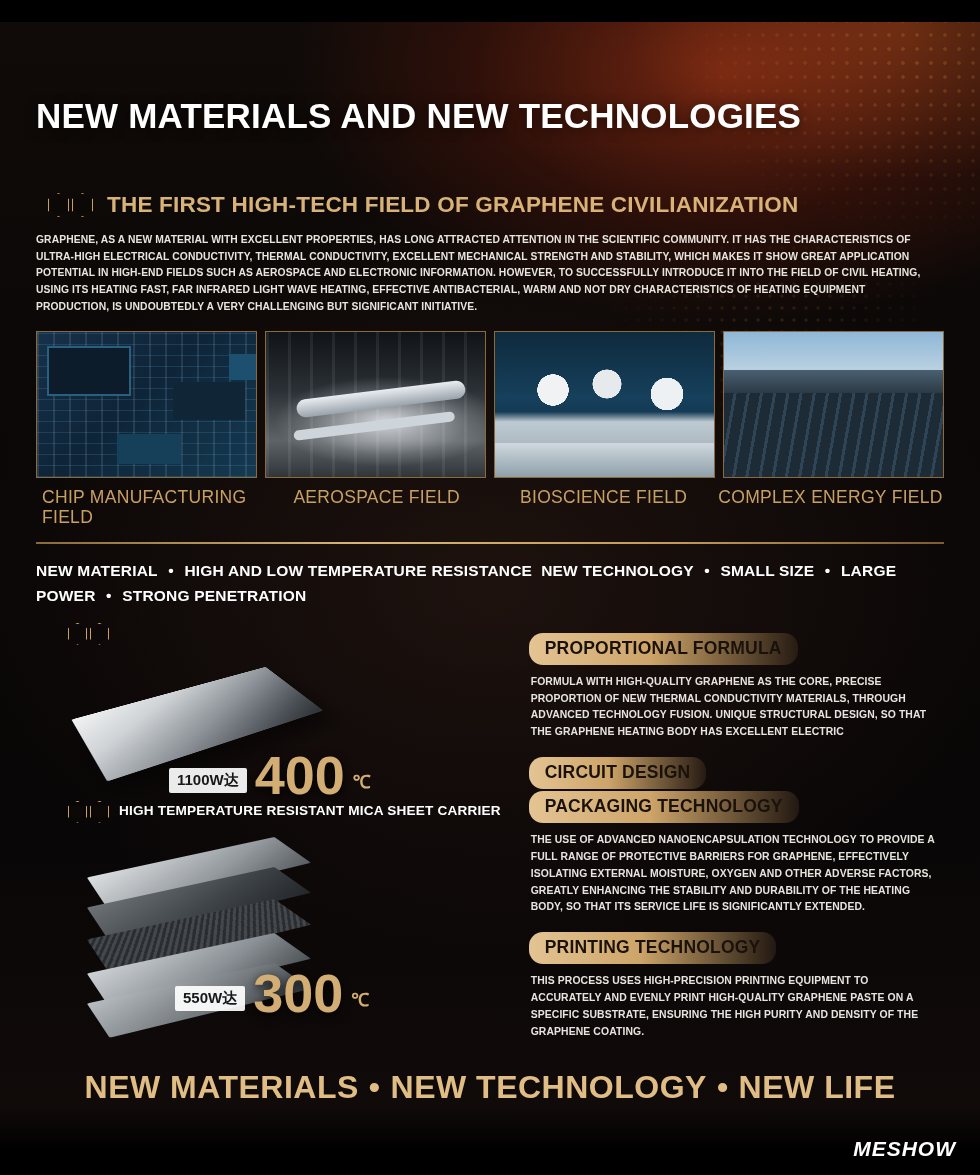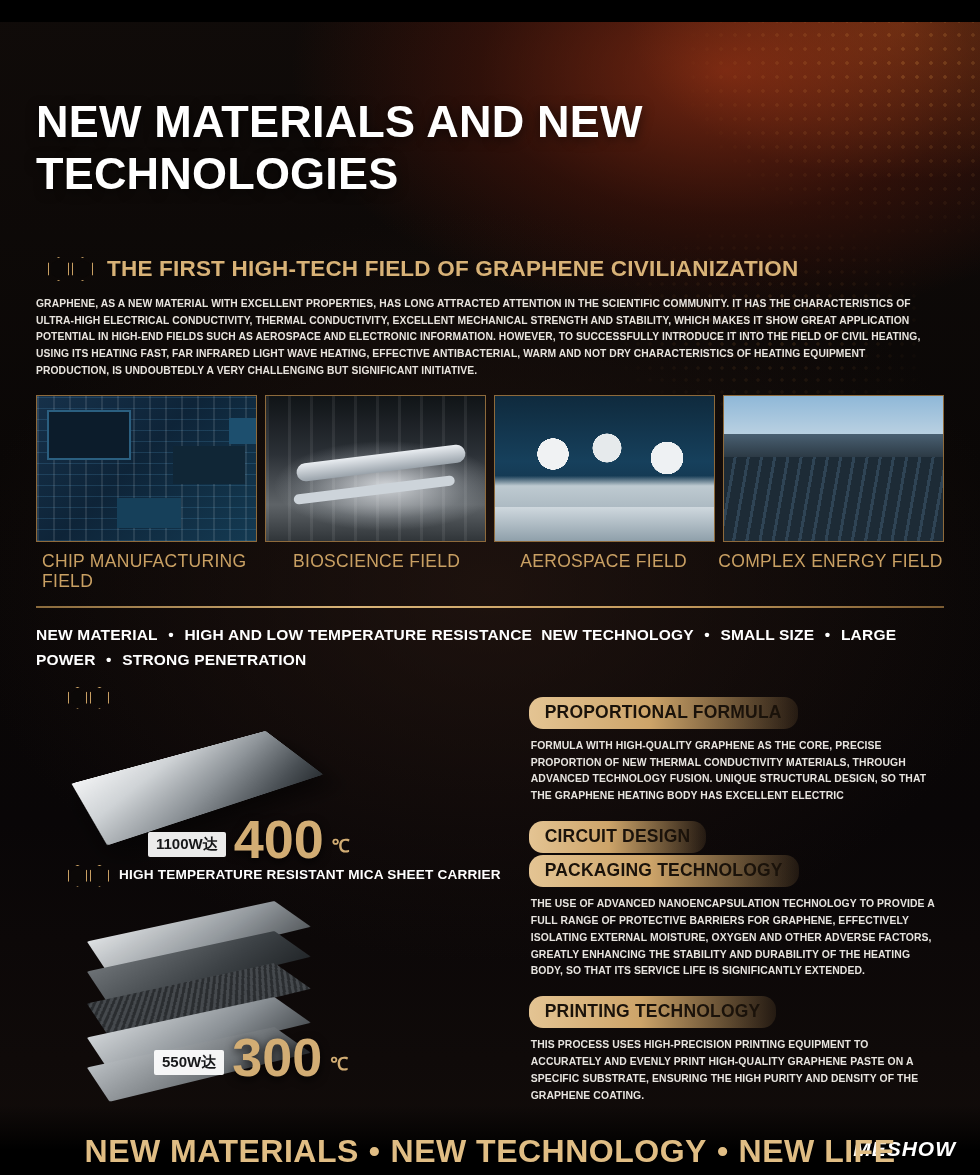--- a/index.html
+++ b/index.html
@@ -36,21 +36,21 @@
     background-image: radial-gradient(circle at 50% 50%, rgba(230,150,70,0.5) 0 1.4px, rgba(0,0,0,0) 2px);
     background-size: 12px 12px;
     -webkit-mask-image: radial-gradient(ellipse 220px 140px at 60% 40%, #000 0%, rgba(0,0,0,0) 80%);
             mask-image: radial-gradient(ellipse 220px 140px at 60% 40%, #000 0%, rgba(0,0,0,0) 80%);
   }
   .topbar { height: 22px; width:100%; background:#000; position:absolute; top:0; left:0; z-index:5;}
   .content { position:relative; z-index: 3; padding: 0 18px; }
 
   h1.title {
     color:#fff;
-    font-size: 45px;
+    font-size: 35px;
     font-weight: bold;
     letter-spacing: 0.2px;
     padding: 96px 0 0 18px;
     text-shadow: 0 2px 12px rgba(0,0,0,0.6);
   }
 
   .subtitle-row {
     display:flex; align-items:center; gap:14px;
     padding: 56px 0 0 30px;
   }
@@ -212,20 +212,21 @@
   .m4 { top: 104px; background: linear-gradient(150deg,#cfd3d6,#8a9095 60%,#4e5357);}
   .m5 { top: 134px; background: linear-gradient(150deg,#b9bec2,#74797d 60%,#3c4145);}
 
   .temp-block { position:absolute; display:flex; align-items:flex-end; gap:8px; }
   .temp-1 { left: 112px; top: 100px; }
   .temp-2 { left: 118px; top: 142px; }
   .watt-pill {
     background: rgba(255,255,255,0.92); color:#17181a;
     font-size: 15px; font-weight: bold; padding: 3px 8px; border-radius:2px;
     margin-bottom: 6px;
+    margin-left: 21px;
   }
   .temp-num {
     color:#d2ad74; font-size: 54px; font-weight:bold; line-height:0.9;
     text-shadow: 0 3px 10px rgba(0,0,0,0.8);
   }
   .temp-unit { color:#d2ad74; font-size: 18px; font-weight:bold; margin-bottom:6px; }
 
   .pill-title {
     display:inline-block;
     background: linear-gradient(90deg,#e4c493 0%, #cda469 45%, rgba(160,120,70,0.15) 100%);
@@ -286,22 +287,22 @@
       <div class="card">
         <div class="ph ph-bio"></div>
       </div>
       <div class="card">
         <div class="ph ph-solar"></div>
       </div>
     </div>
 
     <div class="card-labels">
       <div class="card-label left">CHIP MANUFACTURING FIELD</div>
+      <div class="card-label">AEROSPACE FIELD</div>
       <div class="card-label">BIOSCIENCE FIELD</div>
-      <div class="card-label">AEROSPACE FIELD</div>
       <div class="card-label">COMPLEX ENERGY FIELD</div>
     </div>
 
     <div class="gold-rule"></div>
 
     <div class="feature-line">
       <span>NEW MATERIAL</span><span class="dot">&nbsp;•&nbsp;</span><span>HIGH AND LOW TEMPERATURE RESISTANCE</span>&nbsp;&nbsp;<span>NEW TECHNOLOGY</span><span class="dot">&nbsp;•&nbsp;</span><span>SMALL SIZE</span><span class="dot">&nbsp;•&nbsp;</span><span>LARGE POWER</span><span class="dot">&nbsp;•&nbsp;</span><span>STRONG PENETRATION</span>
     </div>
 
     <div class="lower">

